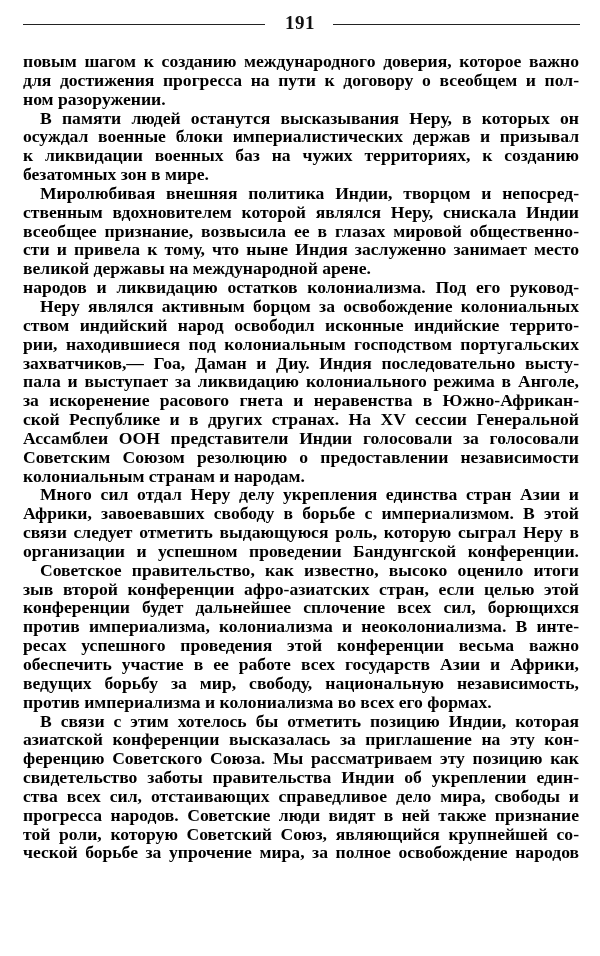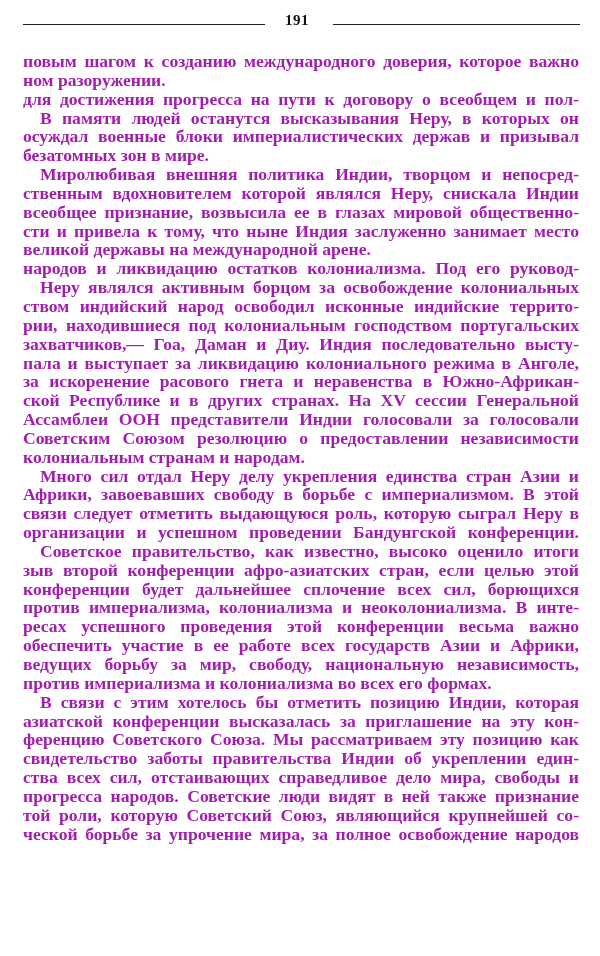--- a/index.html
+++ b/index.html
@@ -27,35 +27,35 @@
       top: 12px;
       height: 0;
       border-top: 1.5px solid #222;
     }
     .rule.left { left: 0; width: 242px; }
     .rule.right { left: 310px; width: 247px; }
     .page-number {
       position: absolute;
       left: 262px;
       top: 0;
-      font-size: 15px;
+      font-size: 19px;
       font-weight: bold;
       letter-spacing: 0.5px;
       font-family: "Liberation Serif", "DejaVu Serif", serif;
     }
     .body-text {
       position: absolute;
       top: 52px;
       left: 23px;
       width: 556px;
       font-family: "Liberation Serif", "DejaVu Serif", serif;
       font-size: 17.6px;
       line-height: 18.85px;
       font-weight: bold;
-      color: #a21caf;
+      color: #000000;
     }
     .line {
       display: block;
       white-space: nowrap;
       text-align: justify;
       text-align-last: justify;
       height: 18.85px;
       overflow: visible;
     }
     .line.last {
@@ -69,24 +69,25 @@
 <body>
 
 <div class="header">
   <div class="rule left"></div>
   <span class="page-number">191</span>
   <div class="rule right"></div>
 </div>
 
 <div class="body-text" id="body-text">
     <span class="line">повым шагом к созданию международного доверия, которое важно</span>
+    <span class="line">для достижения прогресса на пути к договору о всеобщем и пол-</span>
     <span class="line last">ном разоружении.</span>
-    <span class="line">для достижения прогресса на пути к договору о всеобщем и пол-</span>
     <span class="line indent">В памяти людей останутся высказывания Неру, в которых он</span>
     <span class="line">осуждал военные блоки империалистических держав и призывал</span>
+    <span class="line">к ликвидации военных баз на чужих территориях, к созданию</span>
     <span class="line last">безатомных зон в мире.</span>
     <span class="line indent">Миролюбивая внешняя политика Индии, творцом и непосред-</span>
     <span class="line">ственным вдохновителем которой являлся Неру, снискала Индии</span>
     <span class="line">всеобщее признание, возвысила ее в глазах мировой общественно-</span>
     <span class="line">сти и привела к тому, что ныне Индия заслуженно занимает место</span>
     <span class="line last">великой державы на международной арене.</span>
     <span class="line">народов и ликвидацию остатков колониализма. Под его руковод-</span>
     <span class="line indent">Неру являлся активным борцом за освобождение колониальных</span>
     <span class="line">ством индийский народ освободил исконные индийские террито-</span>
     <span class="line">рии, находившиеся под колониальным господством португальских</span>

